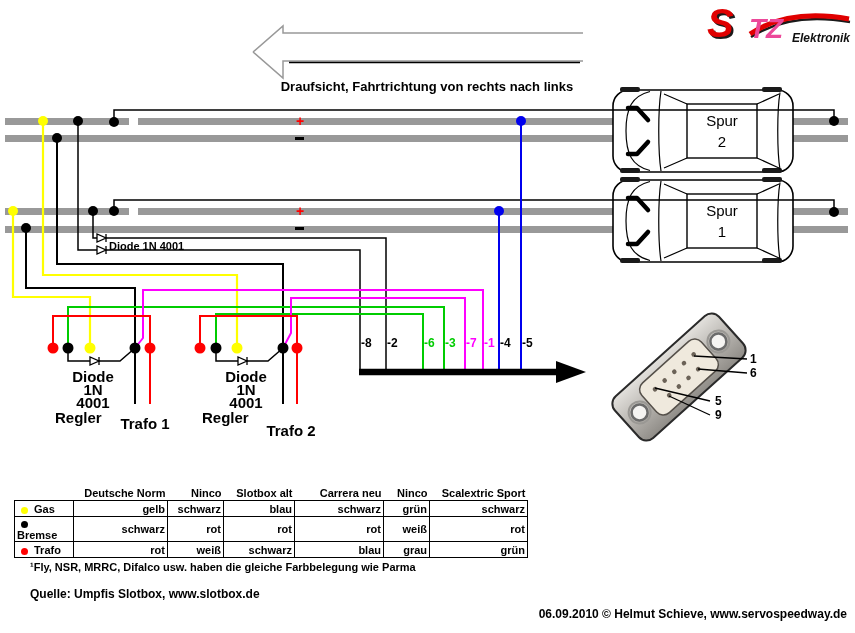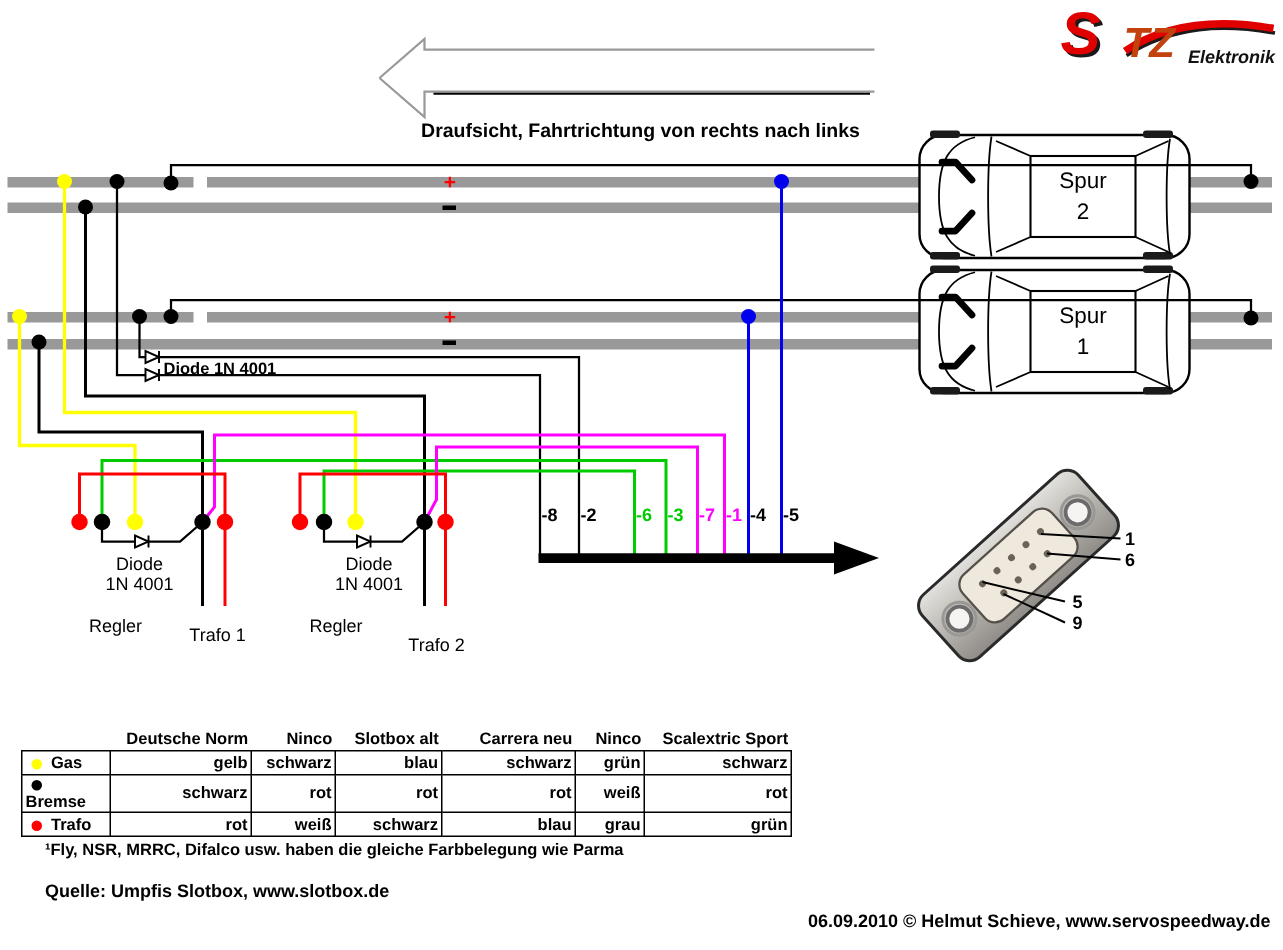--- a/index.html
+++ b/index.html
@@ -4,26 +4,26 @@
 <style>
   html,body{margin:0;padding:0;background:#fff;}
   #stage{position:relative;width:855px;height:633px;background:#fff;overflow:hidden;
          font-family:"Liberation Sans",sans-serif;color:#000;}
   .abs{position:absolute;}
   svg{position:absolute;left:0;top:0;}
   .title{left:283px;top:36px;width:300px;text-align:center;font-size:21px;font-weight:bold;letter-spacing:-0.5px;}
   .subtitle{left:278px;top:79px;width:298px;text-align:center;font-size:13px;font-weight:bold;}
   .logo-s{left:707px;top:3px;font-size:40px;font-weight:bold;font-style:italic;color:#e00000;
           text-shadow:2px 2px 0 #1a1a1a;line-height:1;}
-  .logo-tz{left:749px;top:15px;font-size:28px;font-weight:bold;font-style:italic;color:#c2410c;line-height:1;}
+  .logo-tz{left:749px;top:15px;font-size:28px;font-weight:bold;font-style:italic;color:#ec4899;line-height:1;}
   .logo-sub{left:792px;top:32px;font-size:12px;font-weight:bold;font-style:italic;color:#111;line-height:1;}
   .plus{font-size:14px;font-weight:bold;color:#ff0000;line-height:1;width:12px;text-align:center;}
   .minus-bar{width:9px;height:3px;background:#000;}
   .car-label{width:70px;text-align:center;font-size:15px;line-height:21px;}
-  .lbl{font-size:12px;font-weight:normal;line-height:13px;}
+  .lbl{font-size:15px;font-weight:bold;line-height:13px;}
   .lbl-c{text-align:center;}
   .top-diode{left:109px;top:240px;font-size:11px;font-weight:bold;}
   .wn{position:absolute;top:337px;font-size:12px;font-weight:bold;line-height:12px;}
   .wn-green{color:#00cc00;} .wn-magenta{color:#ff00ff;} .wn-black{color:#000;}
   .pinlbl{font-size:12px;font-weight:bold;line-height:12px;}
   
   #colortable{left:14px;top:487px;}
   #colortable table{border-collapse:collapse;font-size:11px;font-weight:bold;}
   #colortable td{text-align:right;padding:0 2px;height:15px;border:1px solid #000;}
   #colortable tr.hdr td{border:none;height:12px;padding-bottom:1px;}

